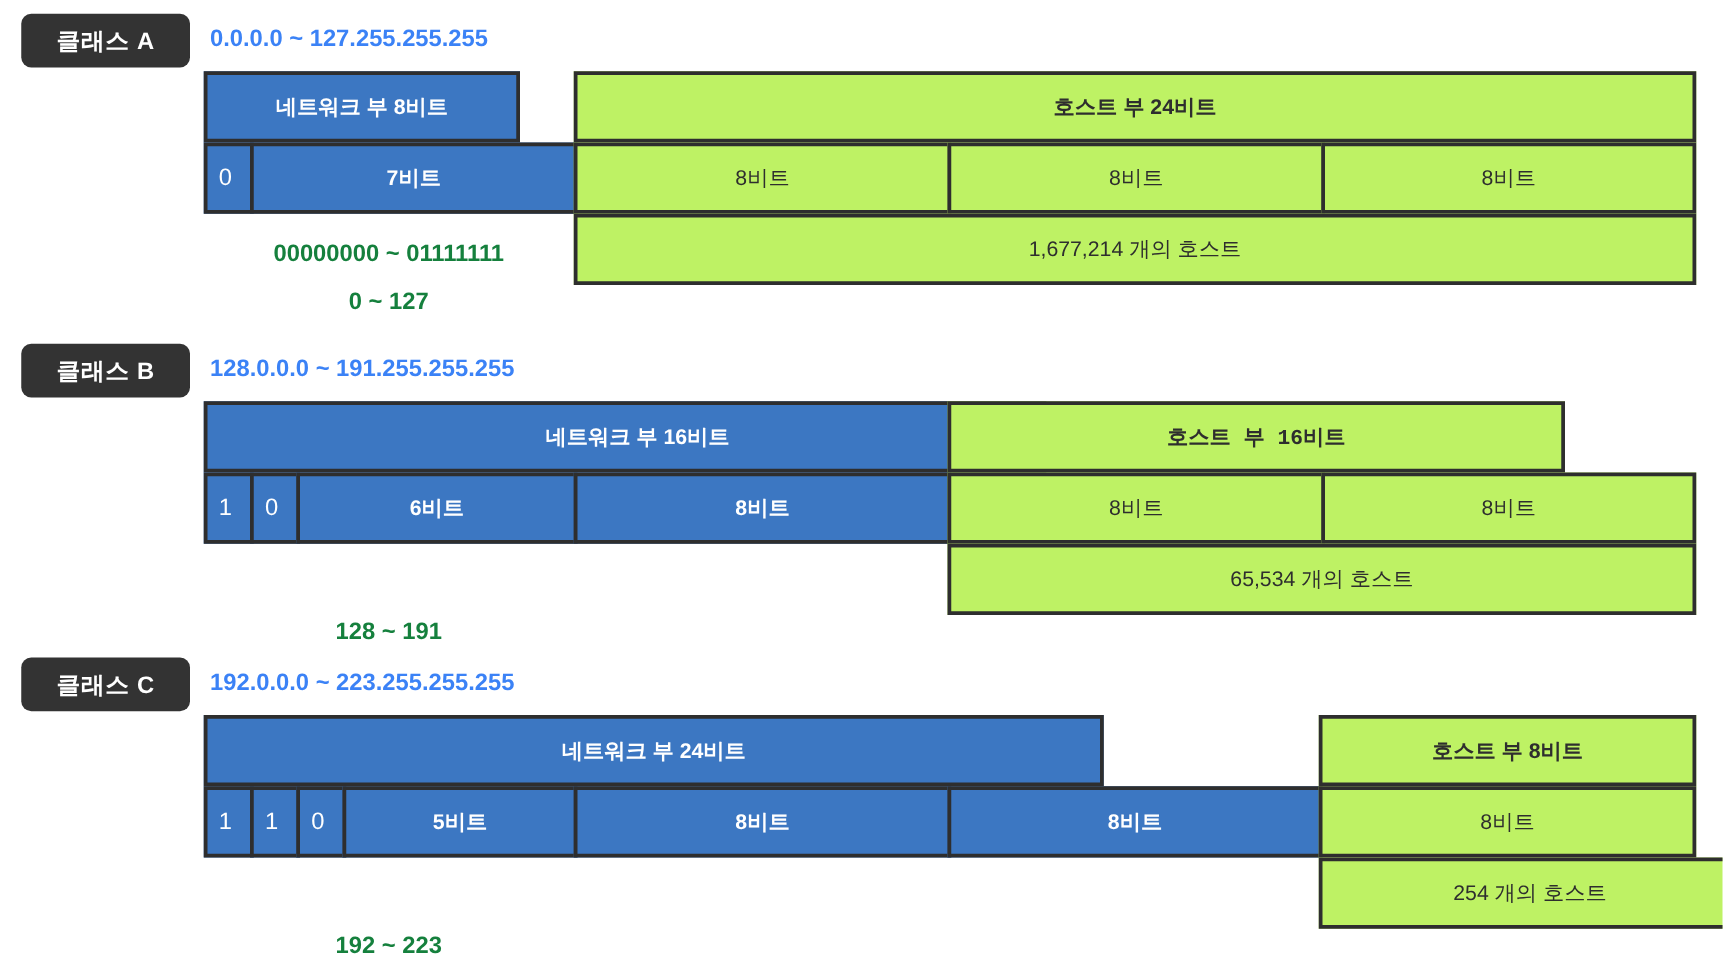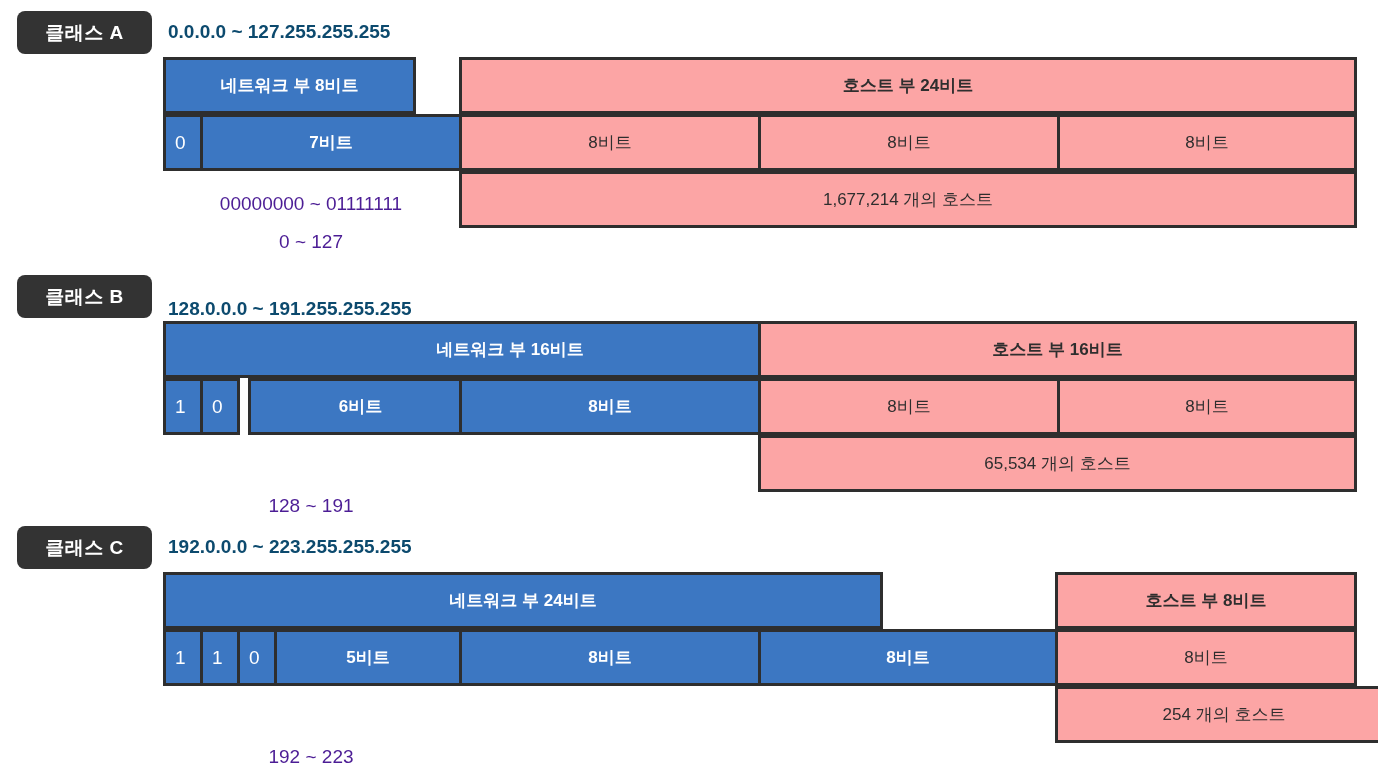--- a/index.html
+++ b/index.html
@@ -42,21 +42,21 @@
     display: flex;
     align-items: center;
     justify-content: center;
     letter-spacing: 0.5px;
   }
 
   
   .range-caption {
     position: absolute;
     left: 168px;
-    color: #0c4a6e;
+    color: #3b82f6;
     font-size: 19px;
     font-weight: bold;
     white-space: nowrap;
   }
 
   
   .table {
     position: absolute;
     left: 163px;
   }
@@ -78,40 +78,40 @@
     justify-content: center;
     font-size: 17px;
     font-weight: bold;
     white-space: nowrap;
   }
   .cell.blue {
     background: #3c77c2;
     color: #ffffff;
   }
   .cell.white {
-    background: #fca5a5;
+    background: #bef264;
     color: #2e2e2e;
   }
   .cell.bit {
     justify-content: flex-start;
     padding-left: 9px;
     font-weight: normal;
     font-size: 19px;
   }
   .cell.plain {
     font-weight: normal;
     font-size: 17px;
   }
 
   
   .note {
     position: absolute;
-    color: #4c1d95;
-    font-size: 19px;
-    font-weight: normal;
+    color: #15803d;
+    font-size: 19px;
+    font-weight: bold;
     white-space: nowrap;
     text-align: center;
   }
 </style>
 </head>
 <body>
 
 <div class="canvas">
 
   <div class="class-block" style="top:0px;height:250px;">
@@ -142,33 +142,33 @@
     </div>
 
     <div class="note" style="top:193px;left:163px;width:296px;">00000000 ~ 01111111</div>
     <div class="note" style="top:231px;left:163px;width:296px;">0 ~ 127</div>
   </div>
 
   <div class="class-block" style="top:264px;height:250px;">
 
     <div class="badge" style="top:11px;">클래스 B</div>
 
-    <div class="range-caption" style="top:34px;">128.0.0.0 ~ 191.255.255.255</div>
+    <div class="range-caption" style="top:21px;">128.0.0.0 ~ 191.255.255.255</div>
 
     <div class="table" style="top:57px;">
 
       <div class="row" style="top:0px;">
         <div class="cell blue" style="left:0px;width:674px;padding-left:20px;">네트워크 부 16비트</div>
-        <div class="cell white" style="left:595px;width:599px;">호스트 부 16비트</div>
+        <div class="cell white" style="left:595px;width:494px;font-family:Liberation Mono, monospace;">호스트 부 16비트</div>
       </div>
 
       <div class="row" style="top:57px;">
         <div class="cell blue bit" style="left:0px;width:40px;">1</div>
         <div class="cell blue bit" style="left:37px;width:40px;">0</div>
-        <div class="cell blue" style="left:74px;width:225px;margin-left:11px;">6비트</div>
+        <div class="cell blue" style="left:74px;width:225px;">6비트</div>
         <div class="cell blue" style="left:296px;width:302px;">8비트</div>
         <div class="cell white plain" style="left:595px;width:302px;">8비트</div>
         <div class="cell white plain" style="left:894px;width:300px;">8비트</div>
       </div>
 
       <div class="row" style="top:114px;">
         <div class="cell white plain" style="left:595px;width:599px;">65,534 개의 호스트</div>
       </div>
 
     </div>

